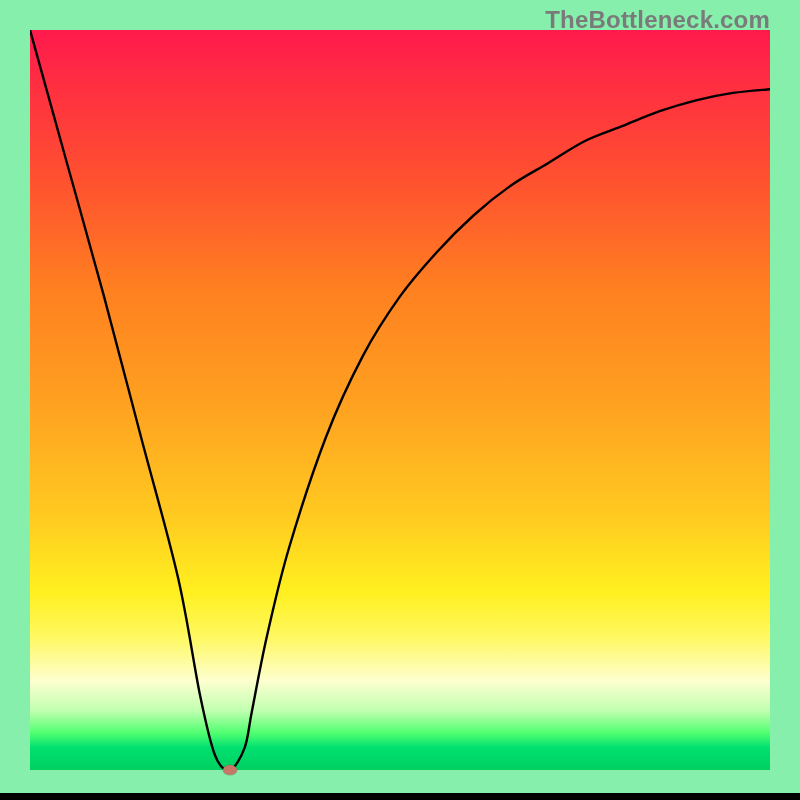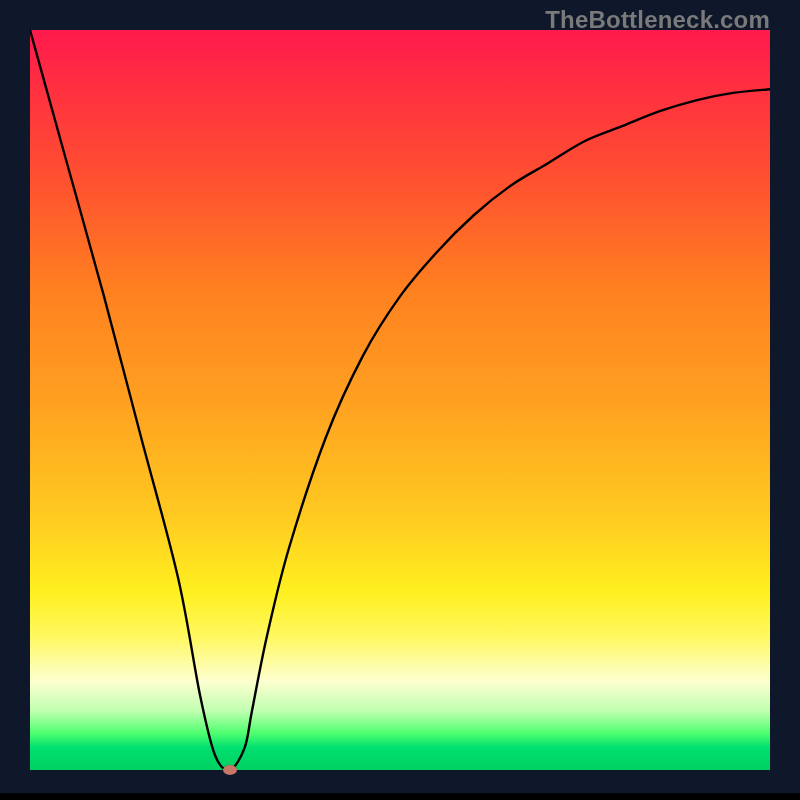--- a/index.html
+++ b/index.html
@@ -7,21 +7,21 @@
     padding: 0;
     width: 800px;
     height: 800px;
     background: #000;
     overflow: hidden;
   }
   .frame {
     position: relative;
     width: 800px;
     height: 793px;
-    background: #0f172a;
+    background: #86efac;
   }
   .plot-area {
     position: absolute;
     left: 30px;
     top: 30px;
     width: 740px;
     height: 740px;
     background: linear-gradient(to bottom,
       #ff1a4d 0%,
       #ff3040 8%,

